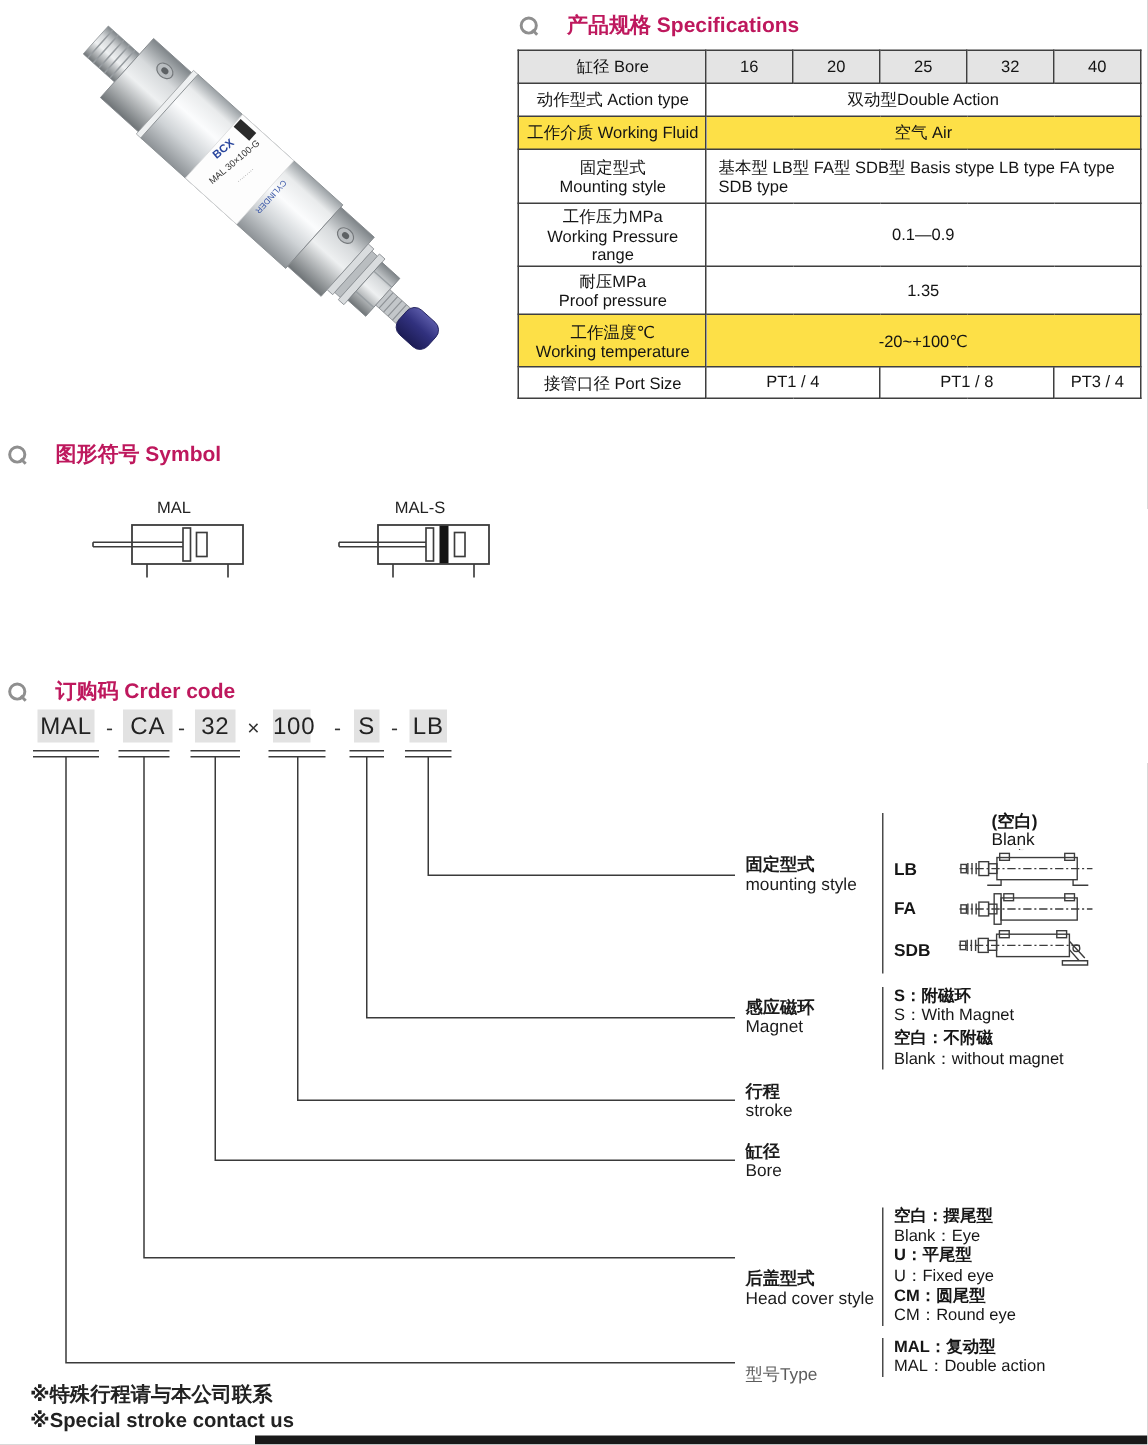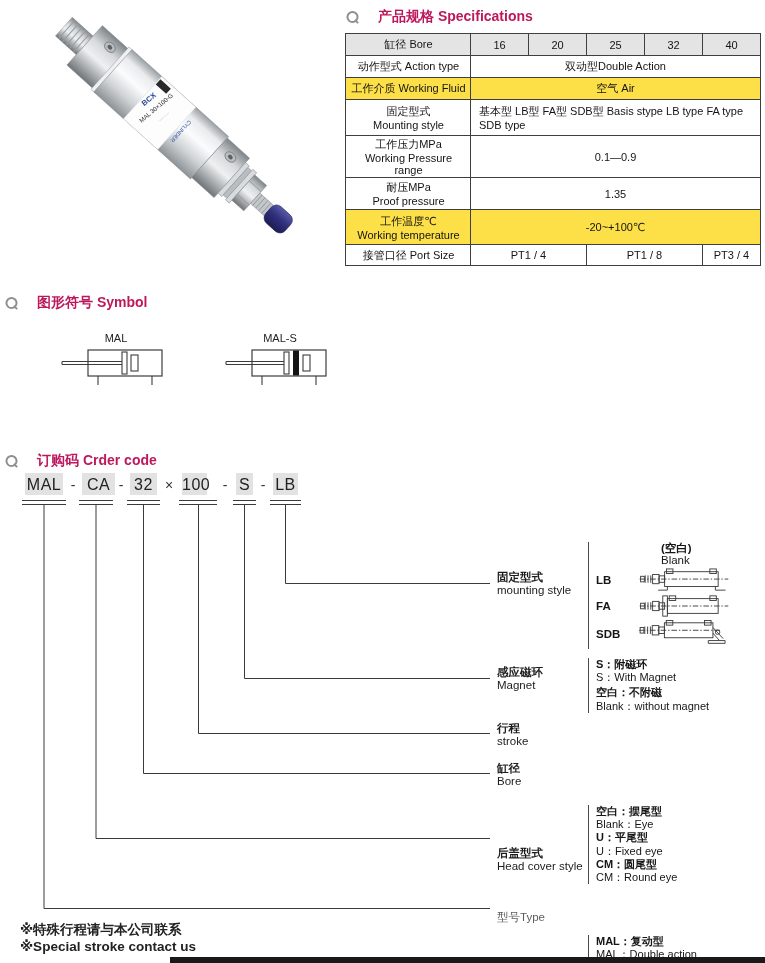--- a/index.html
+++ b/index.html
@@ -331,21 +331,21 @@
     <div class="thin">CM：Round eye</div>
   </div>
 
   <div class="opts" style="top:658px;">
     <div>S：附磁环</div>
     <div class="thin">S：With Magnet</div>
     <div style="margin-top:2px;">空白：不附磁</div>
     <div class="thin">Blank：without magnet</div>
   </div>
 
-  <div class="opts" style="top:892px;margin-top:43px;">
+  <div class="opts" style="top:892px;">
     <div>MAL：复动型</div>
     <div class="thin">MAL：Double action</div>
   </div>
 
   <div class="footnote">
     <div>※特殊行程请与本公司联系</div>
     <div>※Special stroke contact us</div>
   </div>
 
   <div class="bottombar"></div>

